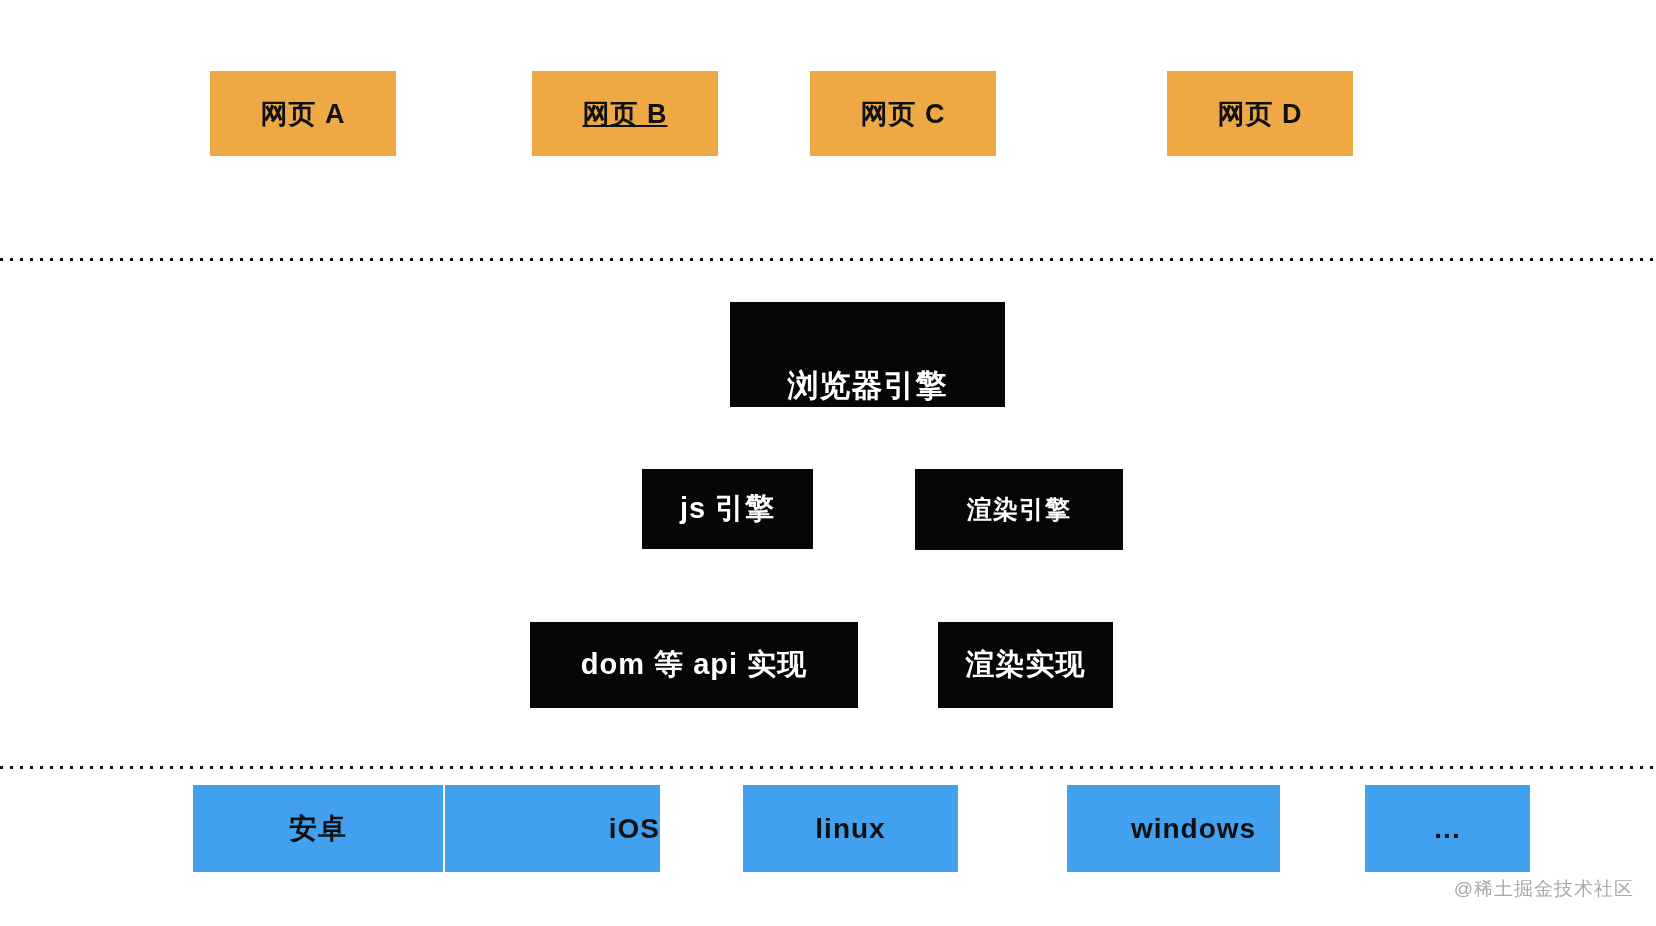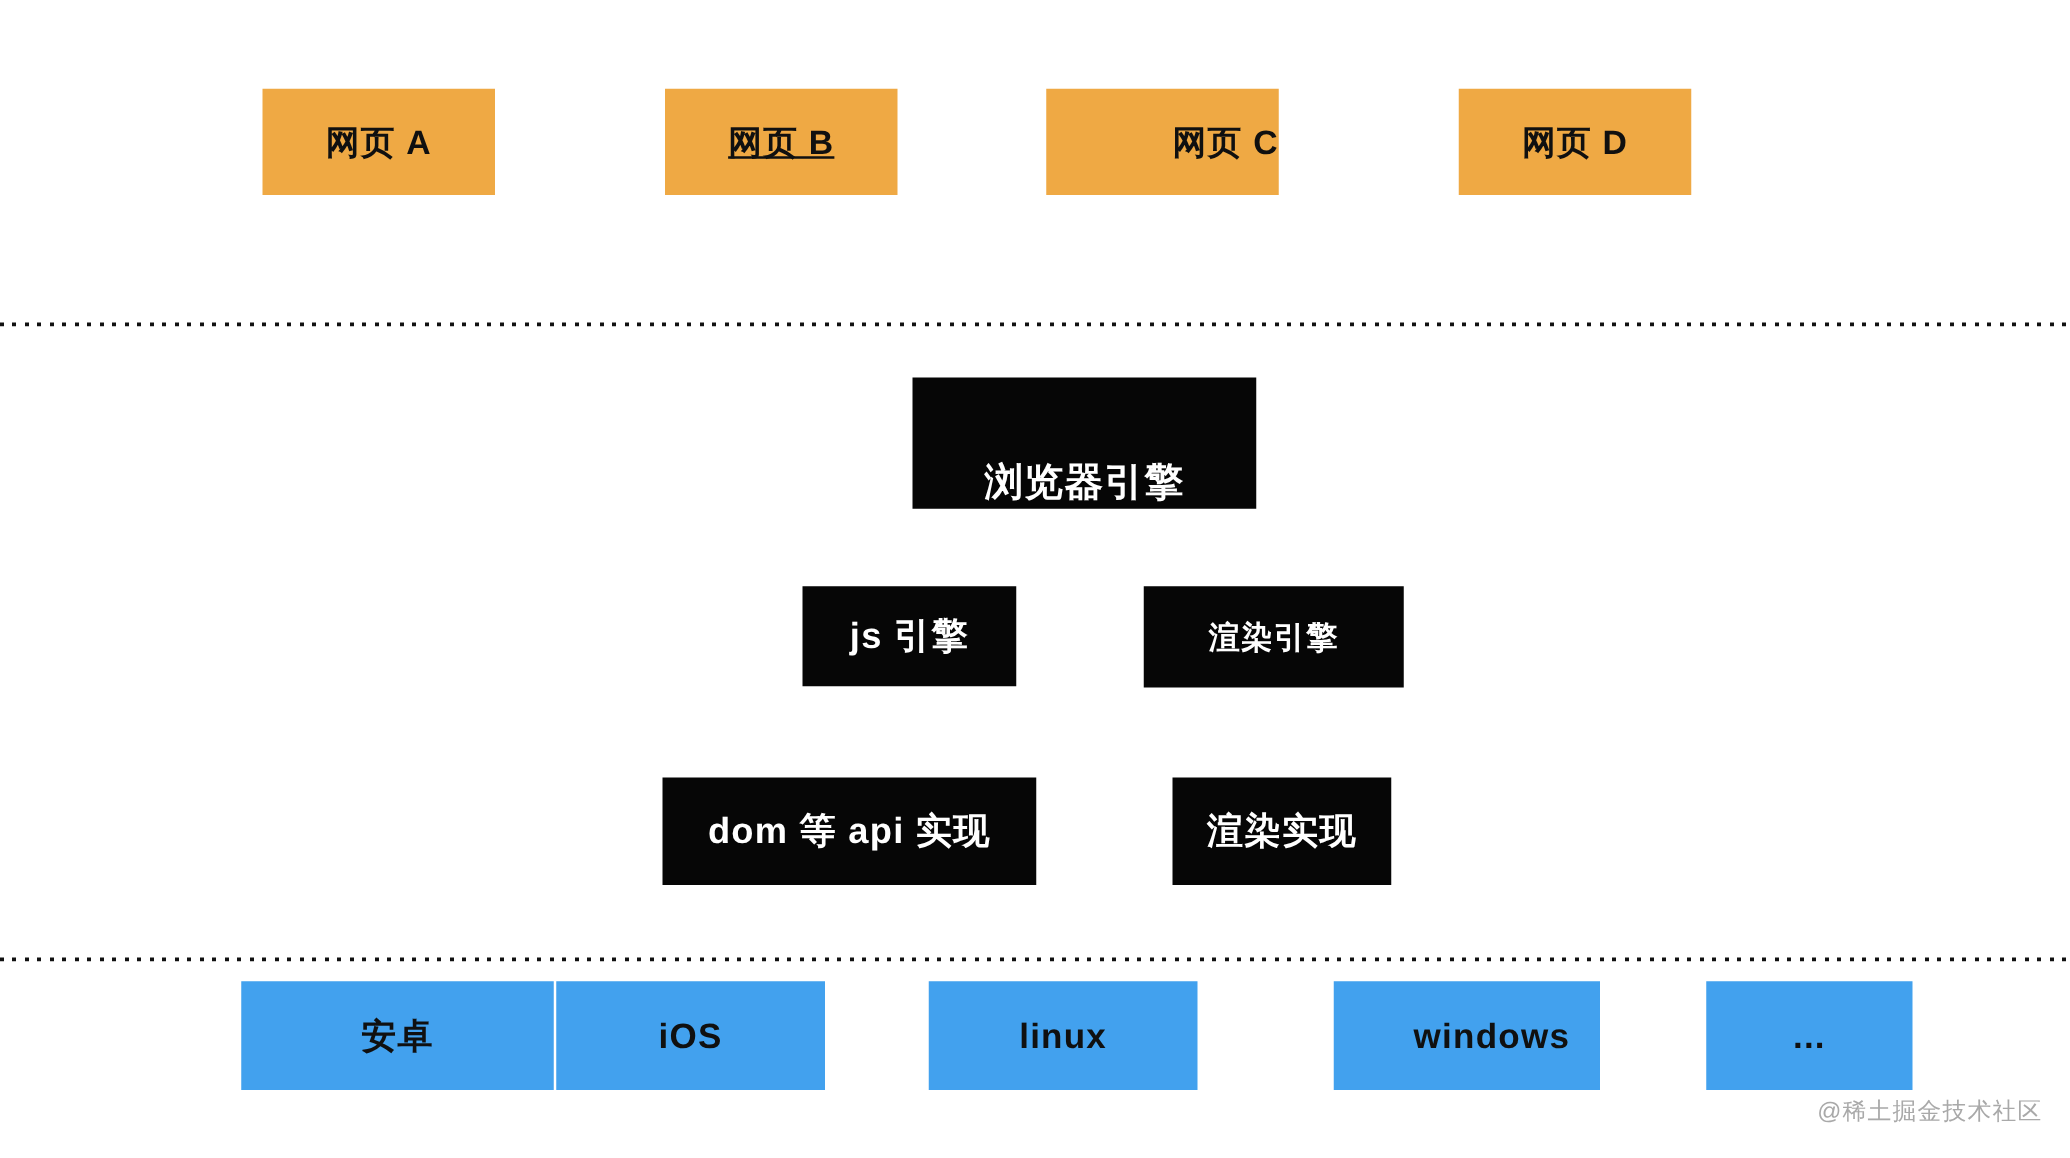--- a/index.html
+++ b/index.html
@@ -30,44 +30,44 @@
   .web-box {
     background: #efa944;
     color: #101010;
     font-size: 27px;
     width: 186px;
     height: 85px;
     top: 71px;
   }
   #web-a { left: 210px; }
   #web-b { left: 532px; text-decoration: underline; }
-  #web-c { left: 837px; justify-content: flex-end; }
+  #web-c { left: 810px; }
   #web-d { left: 1167px; }
 
   
   .engine-box {
     background: #060606;
     color: #ffffff;
   }
   #browser-engine { left: 730px; top: 302px; width: 275px; height: 105px; font-size: 31px; align-items: flex-end; }
   #js-engine      { left: 642px; top: 469px; width: 171px; height: 80px;  font-size: 29px; }
   #render-engine  { left: 915px; top: 469px; width: 208px; height: 81px;  font-size: 25px; }
-  #dom-api        { left: 530px; top: 622px; width: 299px; height: 86px;  font-size: 29px; }
+  #dom-api        { left: 530px; top: 622px; width: 328px; height: 86px;  font-size: 29px; }
   #render-impl    { left: 938px; top: 622px; width: 175px; height: 86px;  font-size: 29px; }
 
   
   .platform-box {
     background: #42a1ee;
     color: #101010;
     font-size: 28px;
     height: 87px;
     top: 785px;
   }
   #platform-android { left: 165px;  width: 250px; margin-left: 28px; }
-  #platform-ios     { left: 445px;  width: 215px; }
+  #platform-ios     { left: 445px;  width: 215px; justify-content: flex-end; }
   #platform-linux   { left: 743px;  width: 215px; }
   #platform-windows { left: 1067px; width: 213px; padding-left: 40px; }
   #platform-more    { left: 1365px; width: 165px; }
 
   
   .divider {
     position: absolute;
     left: 0;
     width: 1656px;
     height: 3px;

